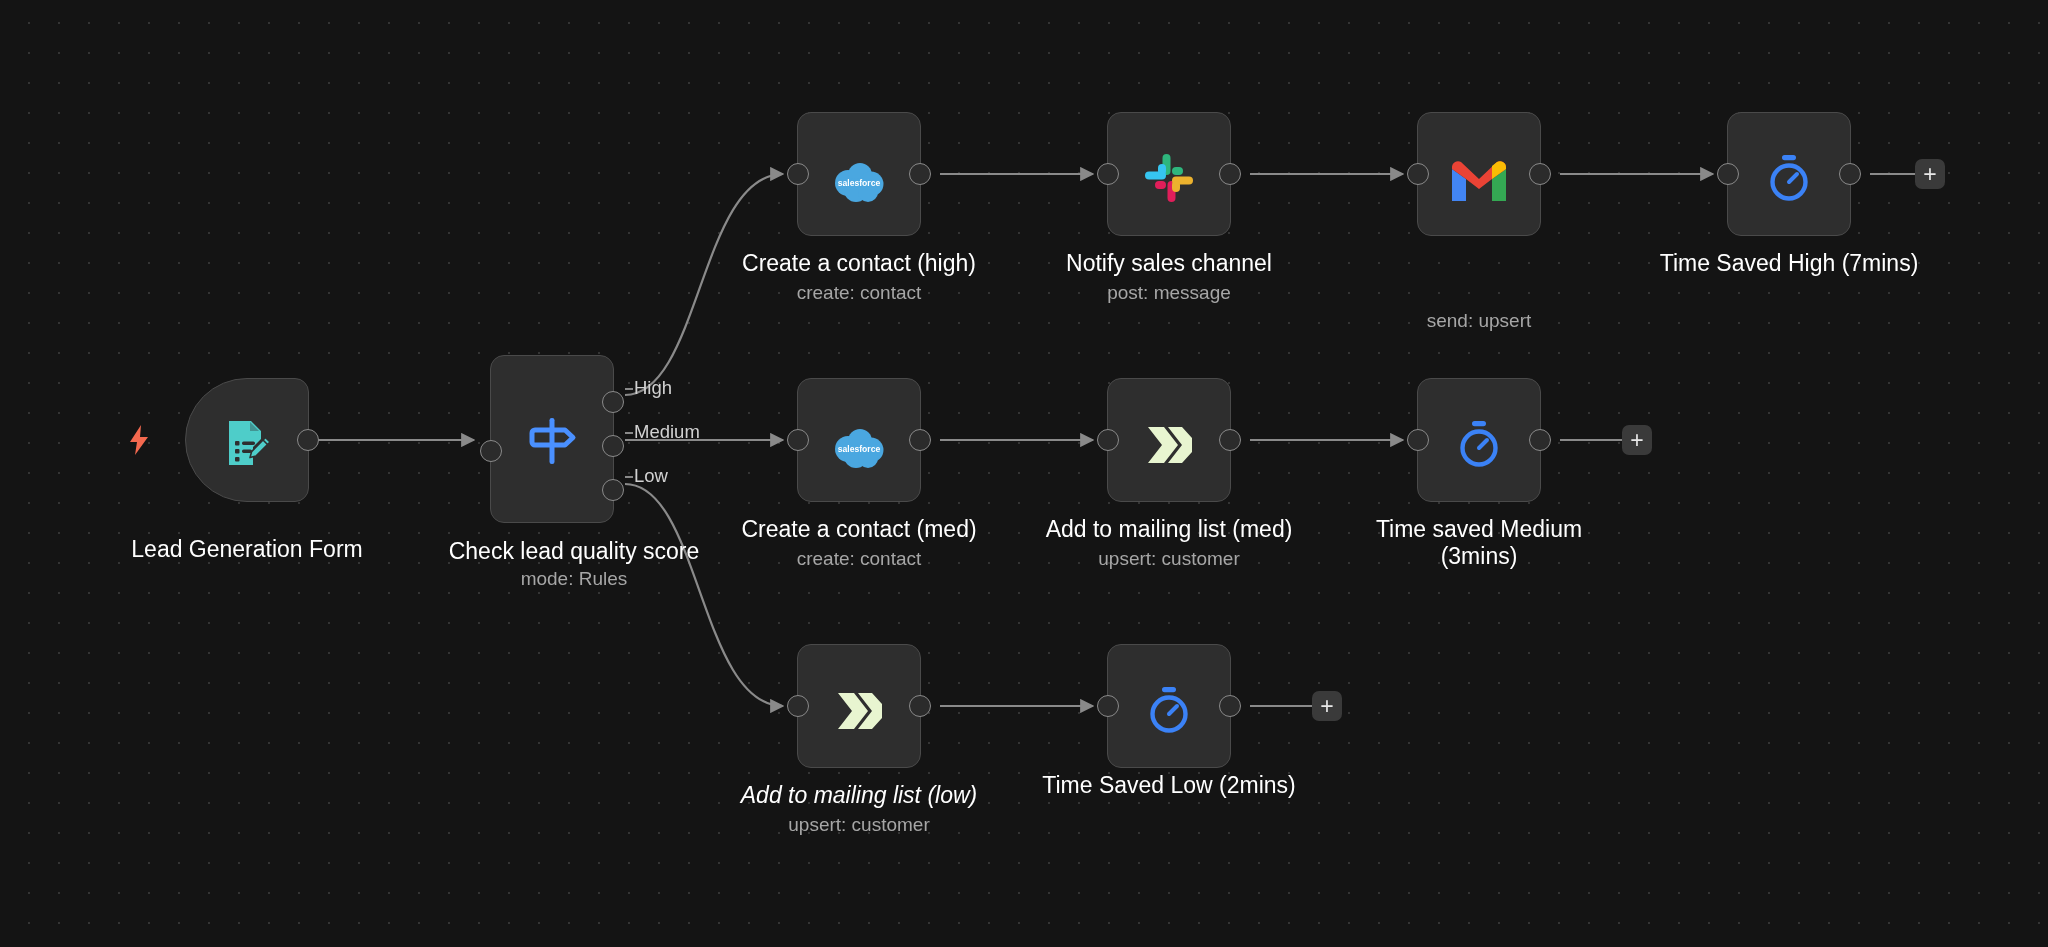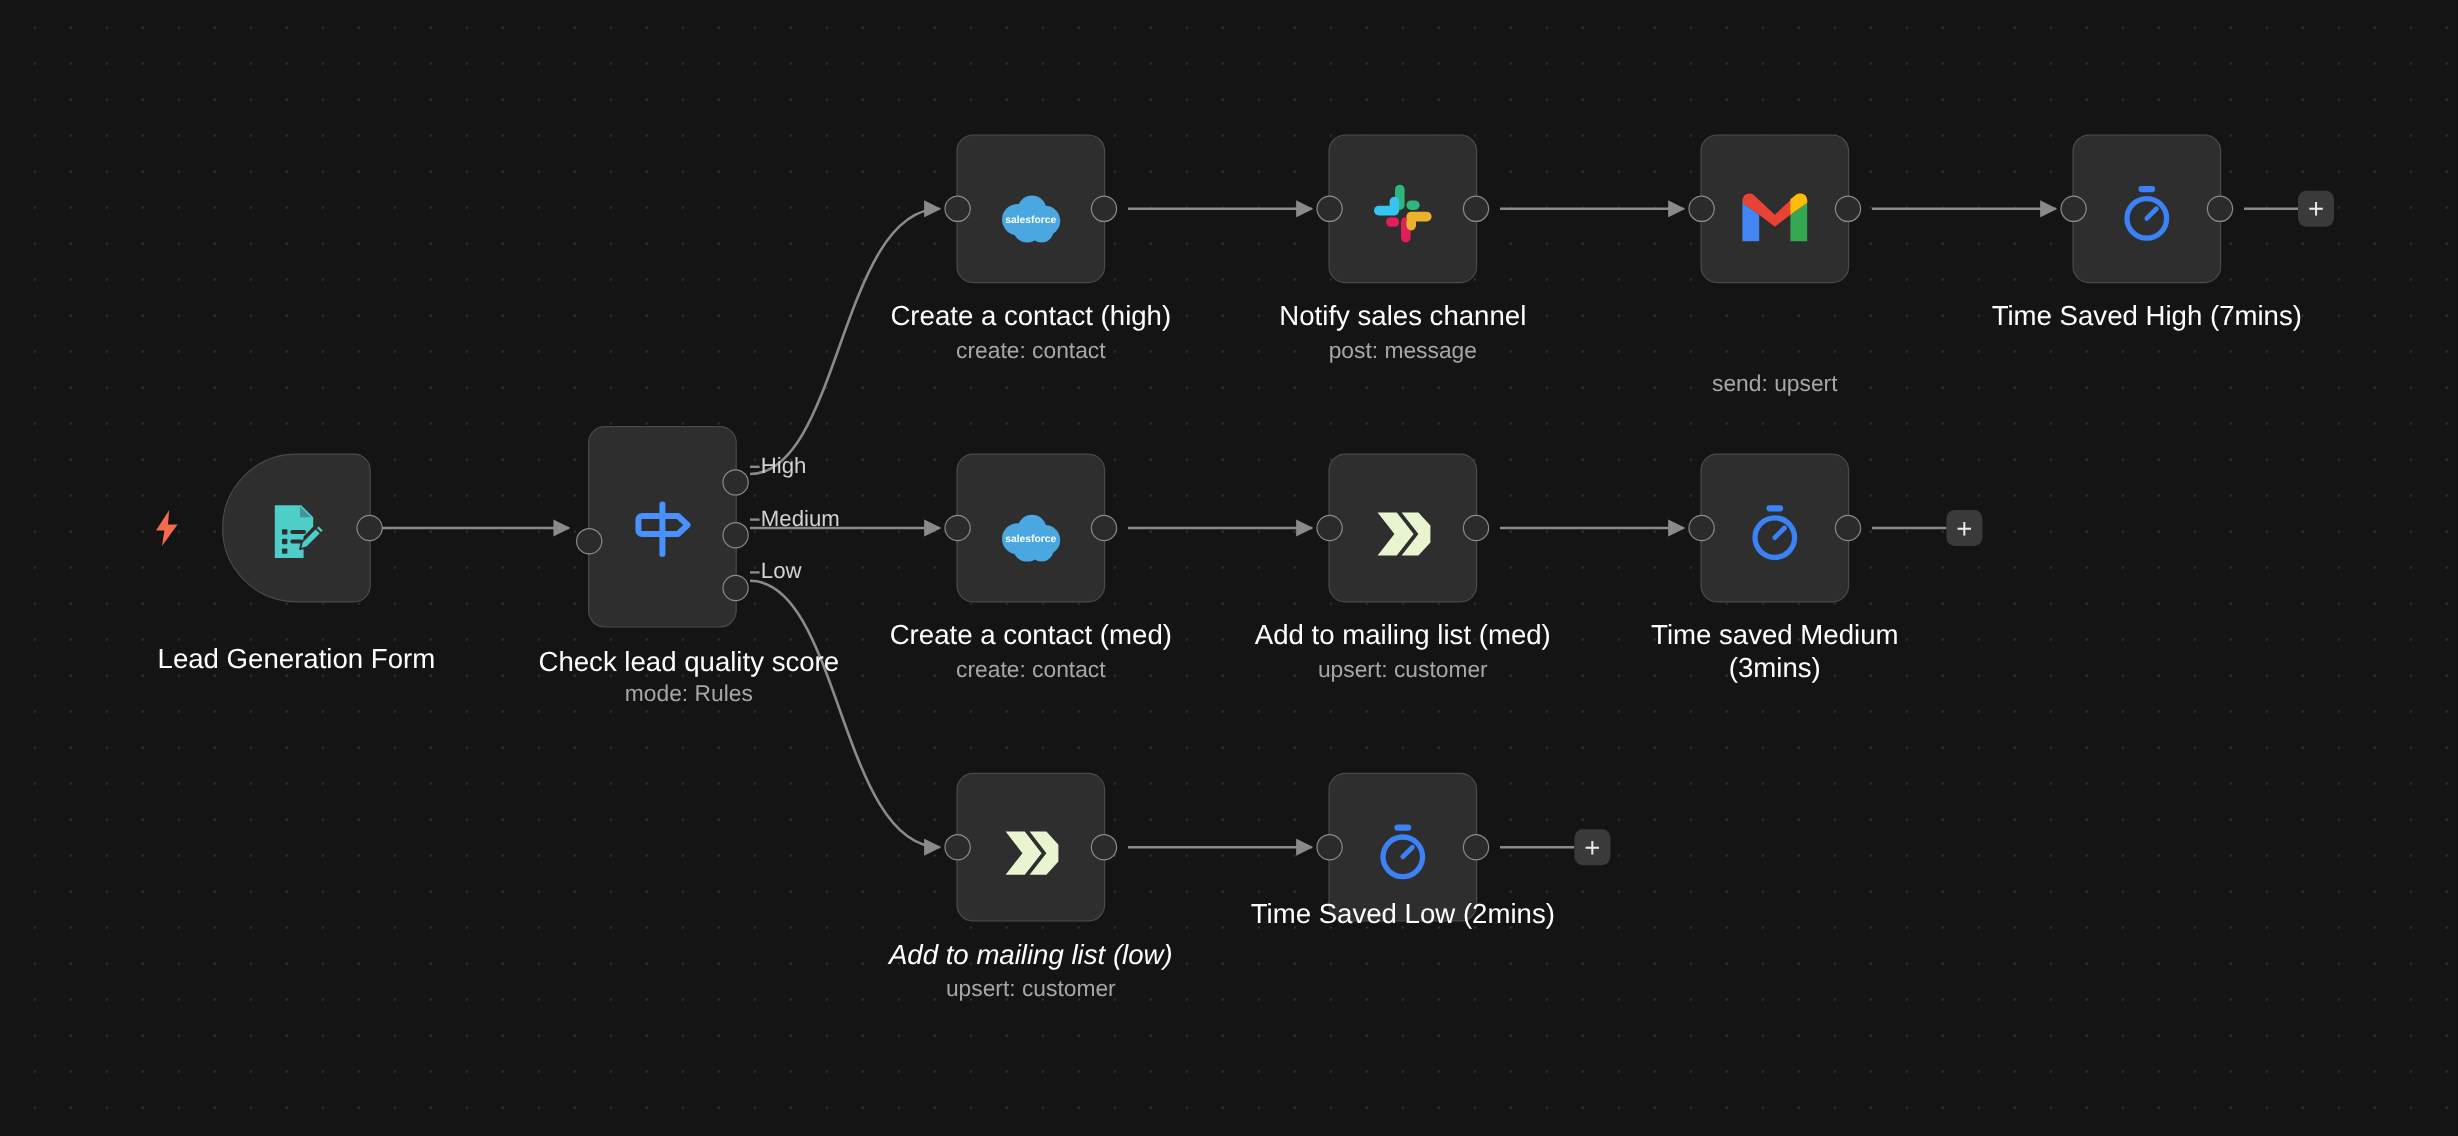--- a/index.html
+++ b/index.html
@@ -305,17 +305,17 @@
     <span class="icon-wrap">
       <svg width="56" height="56" viewBox="0 0 56 56">
         <rect x="21" y="6" width="14" height="5.2" rx="2.6" fill="#3b82f6"></rect>
         <circle cx="28" cy="33" r="16.5" fill="none" stroke="#3b82f6" stroke-width="4.4"></circle>
         <path d="M28 33 L36 25" stroke="#3b82f6" stroke-width="4" stroke-linecap="round"></path>
       </svg>
     </span>
     <span class="port in"></span>
     <span class="port out"></span>
   </div>
-  <div class="caption" style="left:1029px; top:748px; width:280px;">Time Saved Low (2mins)</div>
+  <div class="caption" style="left:1029px; top:772px; width:280px;">Time Saved Low (2mins)</div>
 
   <div class="plus-btn" style="left:1312px; top:691px;">+</div>
 
 </div>
 
 </body></html>

